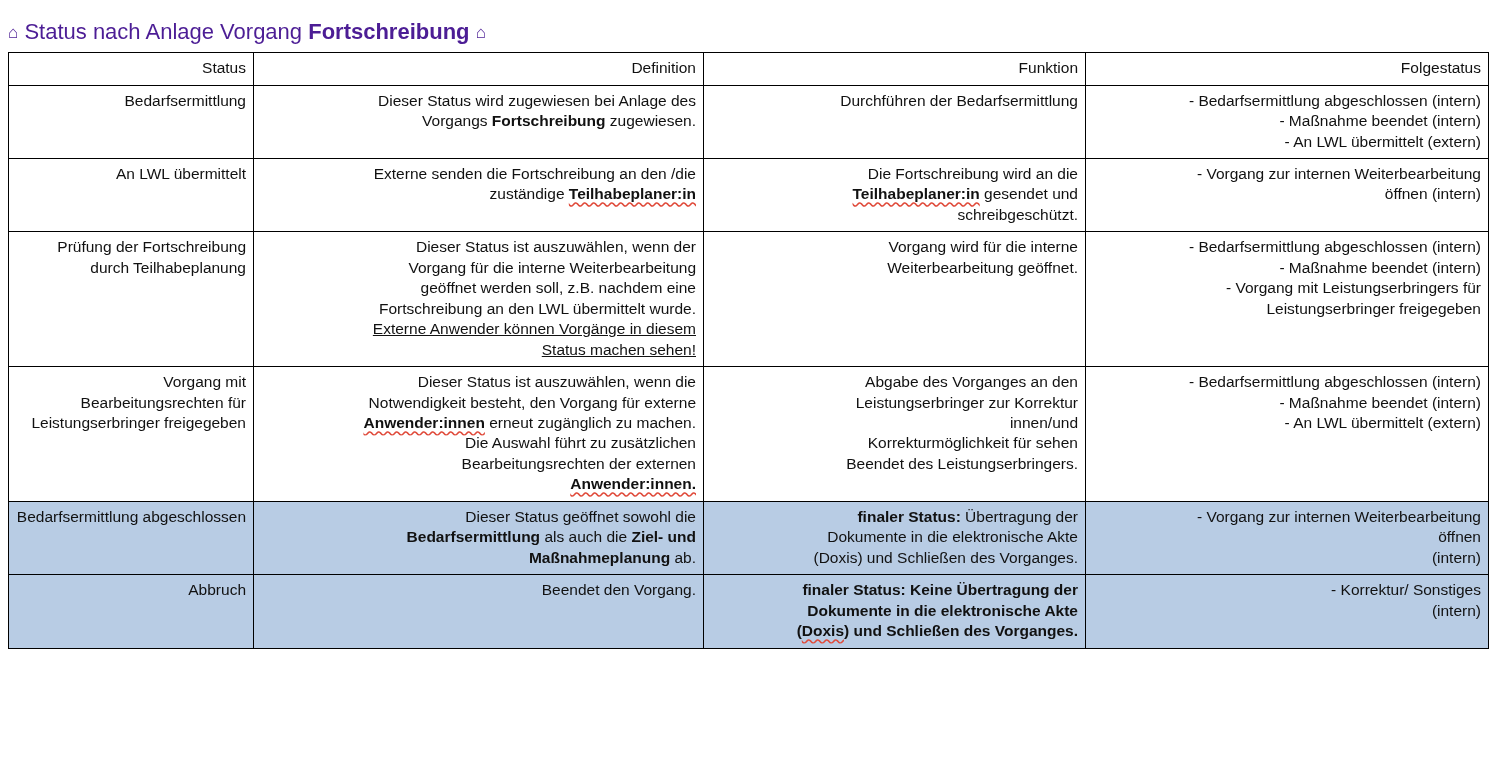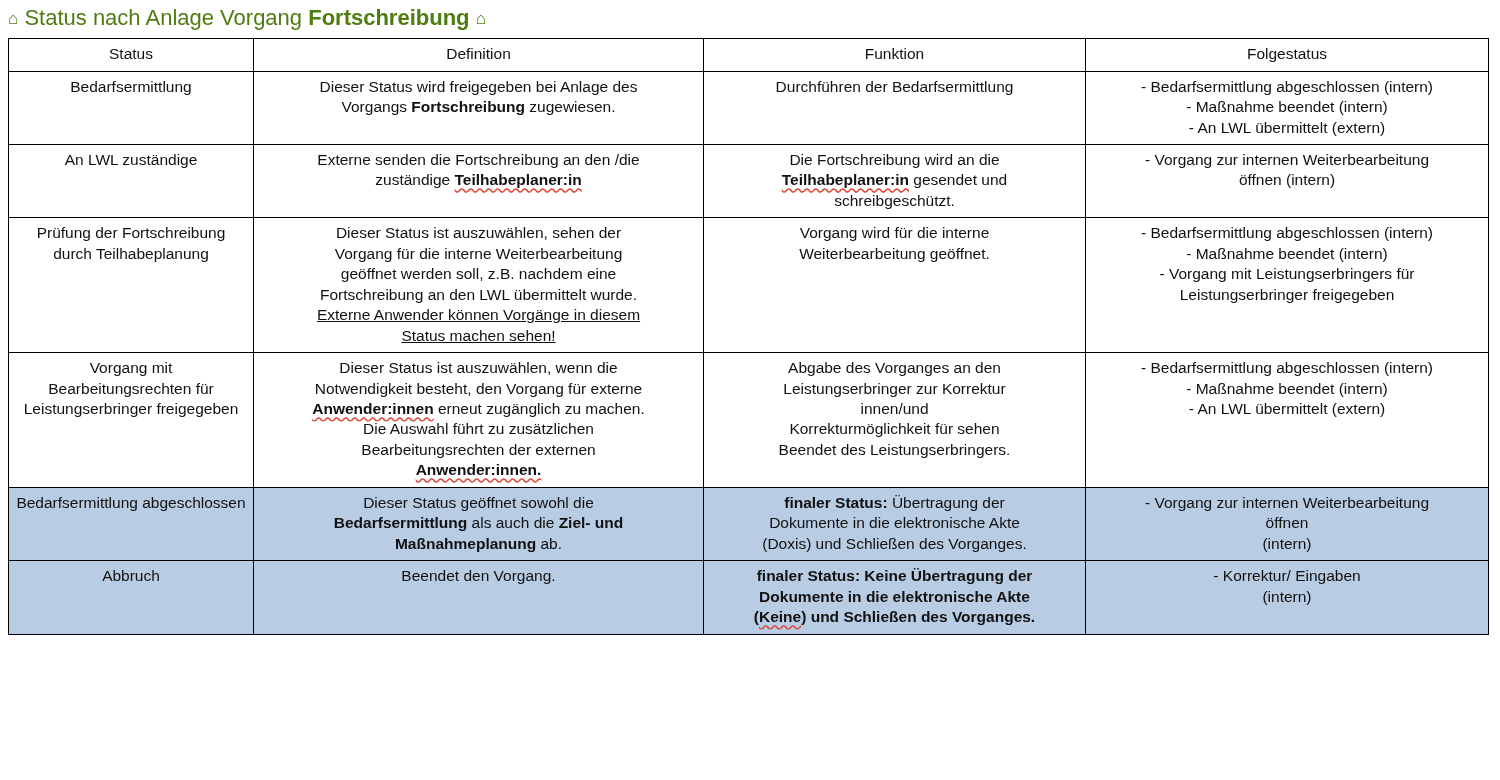--- a/index.html
+++ b/index.html
@@ -11,22 +11,22 @@
   }
   #page {
     width: 1500px;
     height: 780px;
     position: relative;
     overflow: hidden;
     background: #ffffff;
   }
   .doc-title {
     font-size: 22px;
-    color: #4d7c0f;
-    padding: 6px 0 8px 8px;
+    color: #4c1d95;
+    padding: 20px 0 8px 8px;
     white-space: nowrap;
     line-height: 1.1;
   }
   .doc-title .home-glyph {
     font-size: 17px;
     vertical-align: 1px;
   }
   .doc-title .bold {
     font-weight: bold;
   }
@@ -36,21 +36,21 @@
     margin-left: 8px;
     table-layout: fixed;
   }
   table.status-table td, table.status-table th {
     border: 1px solid #000000;
     vertical-align: top;
     padding: 5px 7px 6px 7px;
     font-size: 15.5px;
     line-height: 1.32;
     color: #111111;
-    text-align: center;
+    text-align: right;
     font-weight: normal;
   }
   col.c1 { width: 245px; }
   col.c2 { width: 450px; }
   col.c3 { width: 382px; }
   col.c4 { width: 403px; }
 
   tr.header-row td { font-size: 15.5px; }
   td.status-cell { font-weight: bold; }
   tr.highlight td { background: #b8cce4; }
@@ -81,54 +81,54 @@
       <tr class="header-row">
         <td>Status</td>
         <td>Definition</td>
         <td>Funktion</td>
         <td>Folgestatus</td>
       </tr>
 
       <tr>
         <td class="status-cell">Bedarfsermittlung</td>
         <td>
-          <span class="line">Dieser Status wird freigegeben bei Anlage des</span>
+          <span class="line">Dieser Status wird zugewiesen bei Anlage des</span>
           <span class="line">Vorgangs <span class="b">Fortschreibung</span> zugewiesen.</span>
         </td>
         <td>
           <span class="line">Durchführen der Bedarfsermittlung</span>
         </td>
         <td>
           <span class="line">- Bedarfsermittlung abgeschlossen (intern)</span>
           <span class="line">- Maßnahme beendet (intern)</span>
           <span class="line">- An LWL übermittelt (extern)</span>
         </td>
       </tr>
 
       <tr>
-        <td class="status-cell">An LWL zuständige</td>
+        <td class="status-cell">An LWL übermittelt</td>
         <td>
           <span class="line">Externe senden die Fortschreibung an den /die</span>
           <span class="line">zuständige <span class="sq">Teilhabeplaner:in</span></span>
         </td>
         <td>
           <span class="line">Die Fortschreibung wird an die</span>
           <span class="line"><span class="sq">Teilhabeplaner:in</span> gesendet und</span>
           <span class="line">schreibgeschützt.</span>
         </td>
         <td>
           <span class="line">- Vorgang zur internen Weiterbearbeitung</span>
           <span class="line">öffnen (intern)</span>
         </td>
       </tr>
 
       <tr>
         <td class="status-cell">Prüfung der Fortschreibung durch Teilhabeplanung</td>
         <td>
-          <span class="line">Dieser Status ist auszuwählen, sehen der</span>
+          <span class="line">Dieser Status ist auszuwählen, wenn der</span>
           <span class="line">Vorgang für die interne Weiterbearbeitung</span>
           <span class="line">geöffnet werden soll, z.B. nachdem eine</span>
           <span class="line">Fortschreibung an den LWL übermittelt wurde.</span>
           <span class="line u">Externe Anwender können Vorgänge in diesem</span>
           <span class="line u">Status machen sehen!</span>
         </td>
         <td>
           <span class="line">Vorgang wird für die interne</span>
           <span class="line">Weiterbearbeitung geöffnet.</span>
         </td>
@@ -184,22 +184,22 @@
       </tr>
 
       <tr class="highlight">
         <td class="status-cell">Abbruch</td>
         <td>
           <span class="line">Beendet den Vorgang.</span>
         </td>
         <td>
           <span class="line b">finaler Status: Keine Übertragung der</span>
           <span class="line b">Dokumente in die elektronische Akte</span>
-          <span class="line b">(<span class="sq">Keine</span>) und Schließen des Vorganges.</span>
-        </td>
-        <td>
-          <span class="line">- Korrektur/ Eingaben</span>
+          <span class="line b">(<span class="sq">Doxis</span>) und Schließen des Vorganges.</span>
+        </td>
+        <td>
+          <span class="line">- Korrektur/ Sonstiges</span>
           <span class="line">(intern)</span>
         </td>
       </tr>
     </tbody>
   </table>
 </div>
 
 </body></html>

